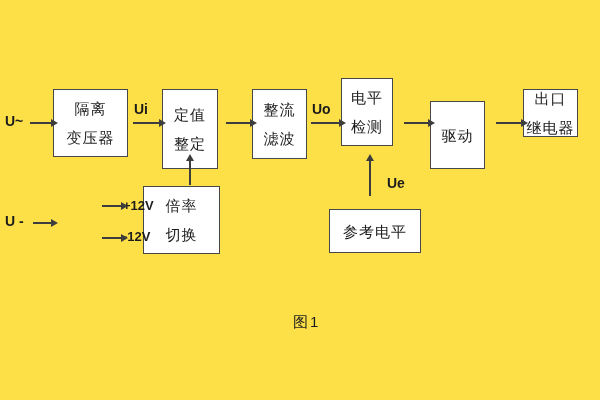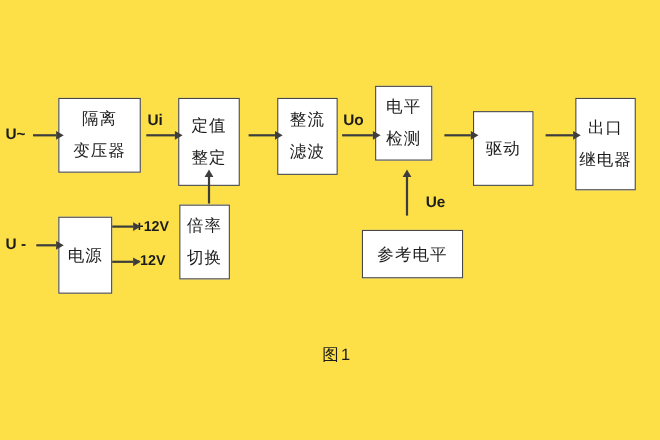--- a/index.html
+++ b/index.html
@@ -48,29 +48,26 @@
     <span>整流</span>
     <span>滤波</span>
   </div>
   <div class="box" style="left:341px;top:78px;width:52px;height:68px">
     <span>电平</span>
     <span>检测</span>
   </div>
   <div class="box single" style="left:430px;top:89px;width:55px;height:68px">
     <span>驱动</span>
   </div>
-  <div class="box" style="left:523px;top:89px;width:55px;height:84px">
+  <div class="box" style="left:523px;top:89px;width:55px;height:48px">
     <span>出口</span>
     <span>继电器</span>
   </div>
 
-  <div class="box single" style="left:53px;top:185px;width:49px;height:70px">
-    <span>电源</span>
-  </div>
-  <div class="box" style="left:163px;top:186px;width:46px;height:68px">
+  <div class="box" style="left:143px;top:186px;width:77px;height:68px">
     <span>倍率</span>
     <span>切换</span>
   </div>
   <div class="box single" style="left:329px;top:197px;width:92px;height:44px">
     <span>参考电平</span>
   </div>
 
   <span class="lbl" style="left:5px;top:114px">U~</span>
   <span class="lbl" style="left:5px;top:214px">U -</span>
   <span class="lbl" style="left:134px;top:102px">Ui</span>

